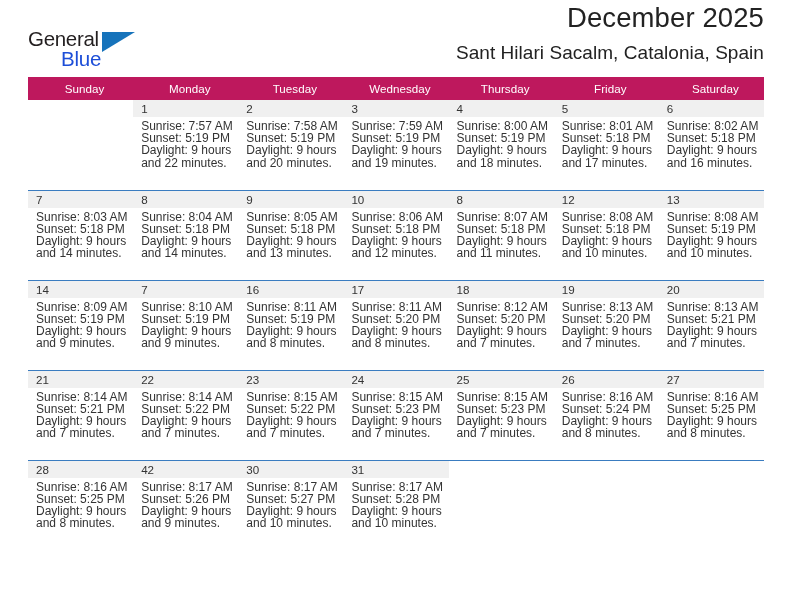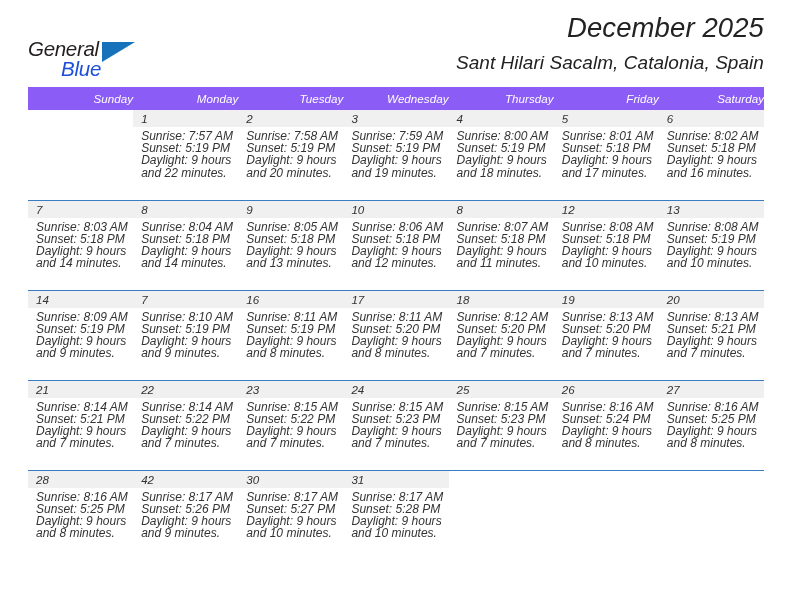--- a/index.html
+++ b/index.html
@@ -14,22 +14,21 @@
     height: 612px;
     font-family: "Liberation Sans", sans-serif;
     color: #1a1a1a;
     overflow: hidden;
   }
 
   .page {
     position: relative;
     width: 792px;
     height: 528px;
-    padding: 12px 28px;
-    font-style: italic;
+    padding: 2px 28px;
   }
 
   
   .top {
     position: relative;
     height: 75px;
     display: flex;
     align-items: flex-start;
     justify-content: space-between;
   }
@@ -87,25 +86,25 @@
     letter-spacing: 0.05px;
   }
 
   
   .cal {
     width: 736px;
     border-collapse: collapse;
     table-layout: fixed;
   }
   .cal th {
-    background: #8b5cf6;
+    background: #be185d;
     color: #ffffff;
     font-size: 11.6px;
     font-weight: normal;
-    text-align: right;
+    text-align: center;
     padding: 5px 0 5px 8px;
     height: 21px;
     letter-spacing: 0.05px;
   }
 
   .daycell {
     vertical-align: top;
     padding: 0;
     border-top: 1px solid #3a7cc0;
     height: 90px;

